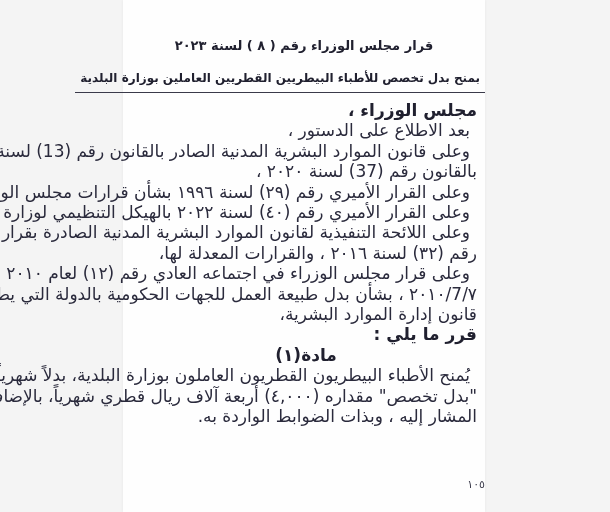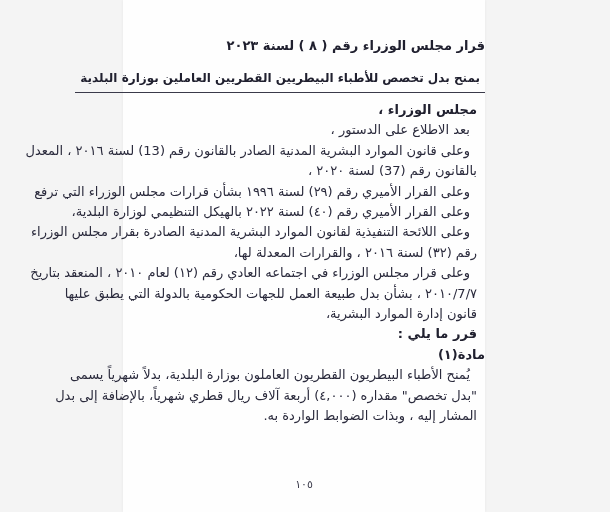--- a/index.html
+++ b/index.html
@@ -37,21 +37,20 @@
     text-align: center;
     direction: rtl;
   }
 
   .doc-title {
     font-size: 13px;
     font-weight: bold;
     color: #20202f;
     line-height: 24px;
     white-space: nowrap;
-    text-align: right;
   }
 
   .doc-subtitle-wrap {
     margin-top: 10px;
     line-height: 18px;
   }
 
   .doc-subtitle {
     display: inline-block;
     font-size: 12px;
@@ -64,39 +63,39 @@
 
   .doc-body {
     position: absolute;
     top: 100px;
     right: 0;
     left: 0;
     direction: rtl;
   }
 
   .line {
-    font-size: 13px;
+    font-size: 17px;
     line-height: 20.4px;
     text-align: right;
     padding-right: 8px;
     padding-left: 4px;
     white-space: nowrap;
     color: #2a2a3c;
   }
 
   .line.indent { padding-right: 15px; }
   .line.bold   { font-weight: bold; color: #20202f; }
-  .line.center { text-align: right; padding-right: 0; }
+  .line.center { text-align: center; padding-right: 0; }
 
   .page-number {
     position: absolute;
     top: 478px;
     left: 0;
     right: 0;
-    text-align: center;
+    text-align: right;
     direction: rtl;
     font-size: 11px;
     color: #3c3c4c;
     letter-spacing: 1px;
   }
 </style>
 </head>
 <body>
 
 <div class="viewport">

